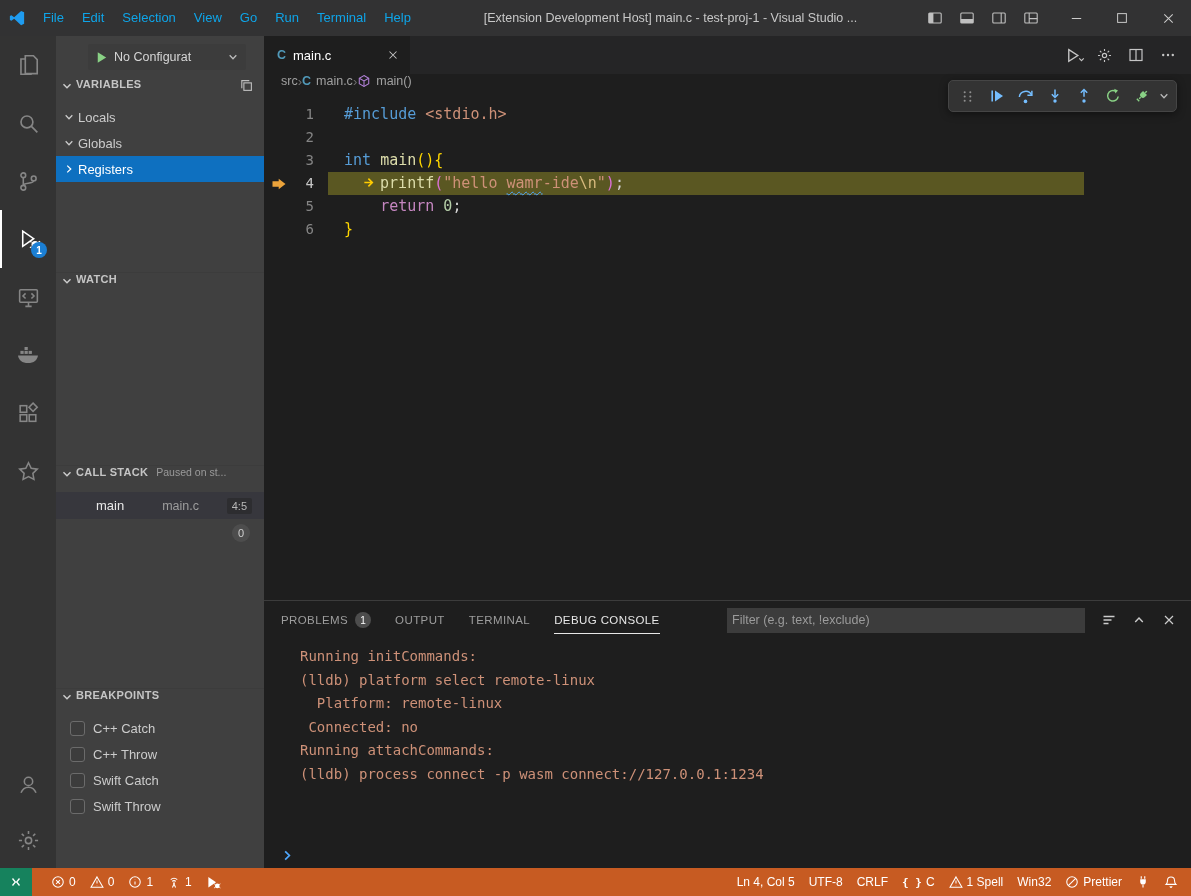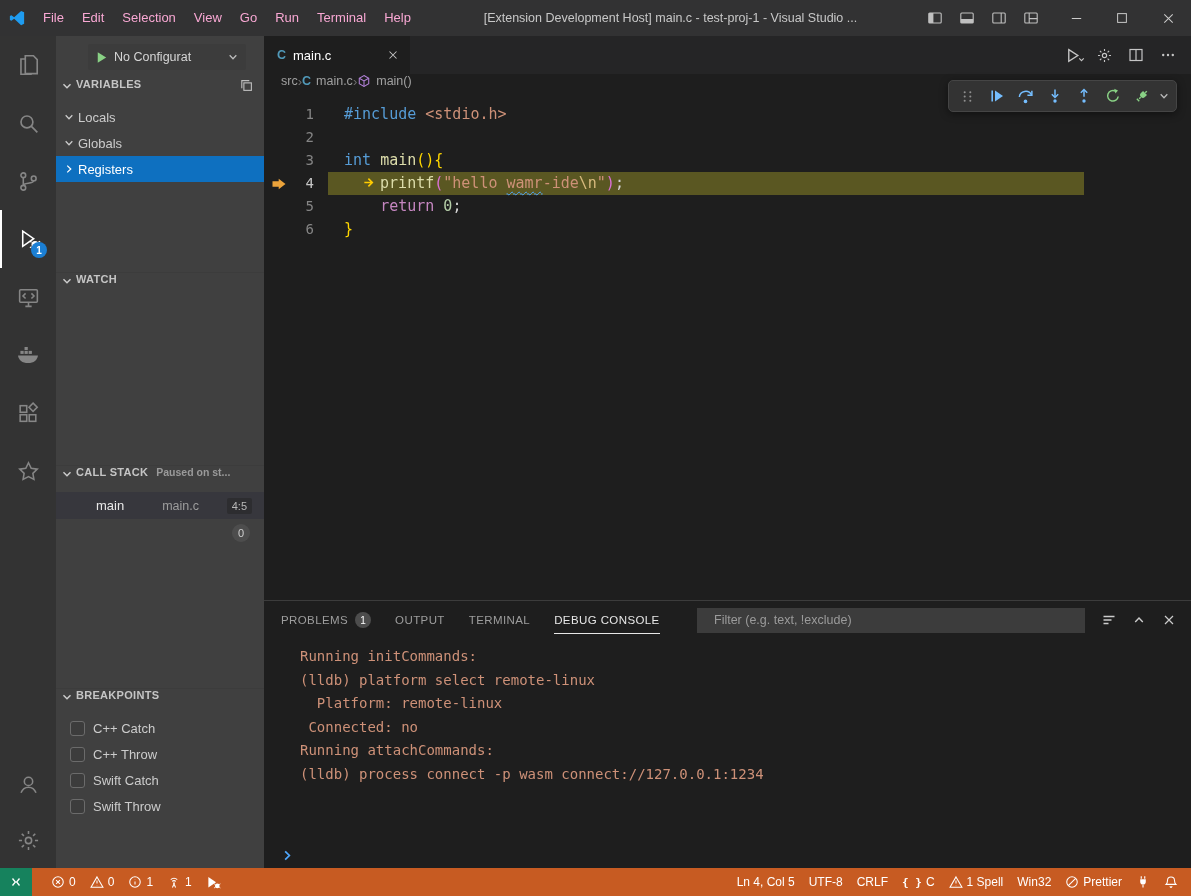--- a/index.html
+++ b/index.html
@@ -11,21 +11,21 @@
   }
   *{margin:0;padding:0;box-sizing:border-box}
   html,body{width:1191px;height:896px;overflow:hidden}
   body{background:#1e1e1e;font-family:"Liberation Sans",sans-serif;color:#cccccc;font-size:13px}
   .window{display:flex;flex-direction:column;width:100%;height:100%}
 
   
   .titlebar{height:36px;background:#323233;display:flex;align-items:center;flex:none}
   .vscode-logo{width:34px;display:flex;justify-content:center;align-items:center}
   .menubar{display:flex;height:100%;align-items:center}
-  .menu-item{padding:0 9px;height:24px;line-height:24px;border-radius:4px;color:#f9a8d4;cursor:default}
+  .menu-item{padding:0 9px;height:24px;line-height:24px;border-radius:4px;color:#0ea5e9;cursor:default}
   .title-text{flex:1;text-align:center;color:#c8c8c8;font-size:12.5px;white-space:nowrap;overflow:hidden;text-overflow:ellipsis;padding:0 8px}
   .layout-controls{display:flex;align-items:center;gap:4px;margin-right:8px}
   .lc{width:28px;height:26px;display:flex;align-items:center;justify-content:center;color:#c0c0c0;border-radius:4px}
   .window-controls{display:flex;height:100%}
   .wc{width:46px;height:100%;display:flex;align-items:center;justify-content:center;color:#cccccc}
 
   
   .main{flex:1;display:flex;min-height:0}
 
   
@@ -39,21 +39,21 @@
   
   .sidebar{width:208px;background:#404040;display:flex;flex-direction:column;flex:none;overflow:hidden}
   .side-toolbar{height:42px;display:flex;align-items:center;padding-left:32px;flex:none}
   .config-control{height:26px;width:158px;background:#3c3c3c;border-radius:2px;display:flex;align-items:center;padding:0 6px;gap:5px;cursor:pointer}
   .config-label{flex:1;color:#d6d6d6;font-size:12.5px;white-space:nowrap;overflow:hidden}
   .side-section{display:flex;flex-direction:column;border-top:1px solid #3c3c3c;overflow:hidden;flex:none}
   .side-section.first{border-top:none}
   .side-header{height:26px;display:flex;padding:0 10px 0 3px;flex:none;cursor:pointer}
   .sec-chev{flex:none;color:#cccccc}
   .side-title{font-size:11px;font-weight:700;color:#c5c5c5;letter-spacing:.3px;margin-left:1px}
-  .side-status{font-size:10.5px;font-weight:700;color:#9a9a9a;margin-left:8px;white-space:nowrap;overflow:hidden}
+  .side-status{font-size:10.5px;font-weight:400;color:#9a9a9a;margin-left:8px;white-space:nowrap;overflow:hidden}
   .header-action{margin-left:auto;color:#bdbdbd;display:flex;cursor:pointer}
   .side-body{flex:1;overflow:hidden}
   .tree-row{height:26px;display:flex;align-items:center;padding-left:4px;cursor:pointer;color:#cccccc}
   .tree-row .twisty{width:18px;display:flex;justify-content:center;color:#cccccc}
   .tree-row.selected{background:var(--accent);color:#ffffff}
   .tree-row.selected .twisty{color:#ffffff}
   .tree-label{font-size:13px;font-weight:400}
   .frame-row{height:27px;display:flex;align-items:center;background:#37373d;padding:0 12px 0 40px;cursor:pointer}
   .frame-fn{color:#e8e8e8}
   .frame-file{color:#9d9d9d;margin-left:38px;font-size:12.5px}
@@ -101,21 +101,21 @@
   .dt-btn{width:27px;height:27px;display:flex;align-items:center;justify-content:center;border-radius:4px;cursor:pointer}
   .dt-chev{color:#bbbbbb;display:flex;cursor:pointer}
 
   
   .panel{height:268px;flex:none;display:flex;flex-direction:column;border-top:1px solid #3c3c3c;background:#1e1e1e}
   .panel-header{height:38px;display:flex;align-items:center;padding:0 14px 0 17px;flex:none}
   .panel-tab{margin-right:24px;height:100%;display:flex;align-items:center;gap:7px;font-size:11.5px;letter-spacing:.4px;color:#9d9d9d;position:relative;cursor:pointer;font-weight:400}
   .panel-tab.active{color:#e7e7e7}
   .panel-tab.active::after{content:"";position:absolute;left:0;right:0;bottom:5px;height:1px;background:#e7e7e7}
   .tab-badge{background:#4d4d4d;color:#ffffff;border-radius:50%;width:16px;height:16px;font-size:10px;display:flex;align-items:center;justify-content:center;letter-spacing:0}
-  .panel-filter{margin-left:auto;width:388px;height:25px;background:#3c3c3c;border:1px solid #3c3c3c;color:#cccccc;font-size:12.5px;padding:0 16px;font-family:"Liberation Sans",sans-serif;outline:none}
+  .panel-filter{margin-left:auto;width:358px;height:25px;background:#3c3c3c;border:1px solid #3c3c3c;color:#cccccc;font-size:12.5px;padding:0 4px;font-family:"Liberation Sans",sans-serif;outline:none}
   .panel-filter::placeholder{color:#9b9b9b}
   .panel-actions{display:flex;gap:14px;margin-left:16px;color:#cccccc;align-items:center}
   .pa-btn{display:flex;cursor:pointer}
   .console{flex:1;padding:6px 0 0 36px;font-family:"DejaVu Sans Mono",monospace;font-size:14px;line-height:23.5px;color:var(--console-text);overflow:hidden;white-space:pre}
   .console-prompt-row{height:26px;display:flex;align-items:center;padding-left:16px;color:#4fa8ff;flex:none}
 
   
   .statusbar{height:28px;background:var(--status-bg);display:flex;align-items:stretch;color:#ffffff;font-size:12px;flex:none}
   #status-left,#status-right{display:flex;align-items:stretch}
   #status-right{margin-left:auto;padding-right:6px}

